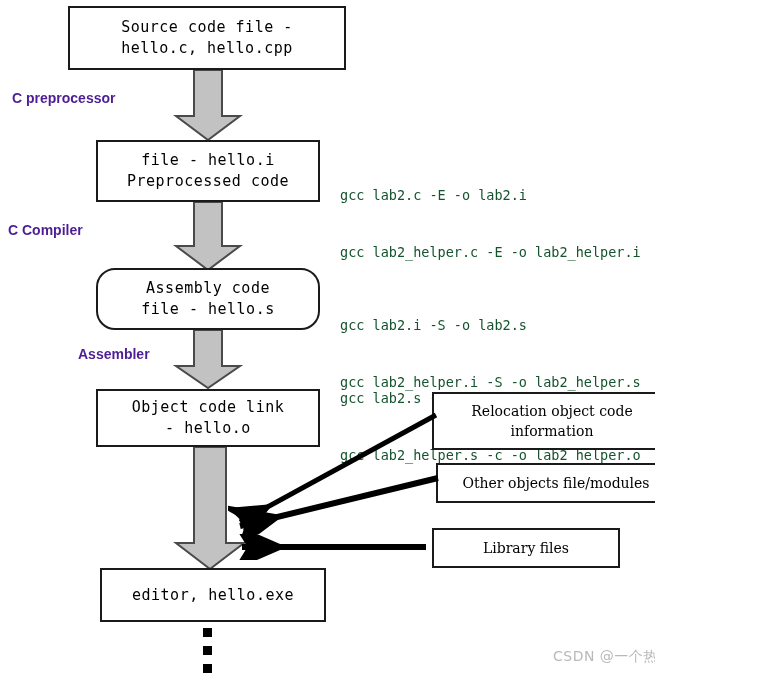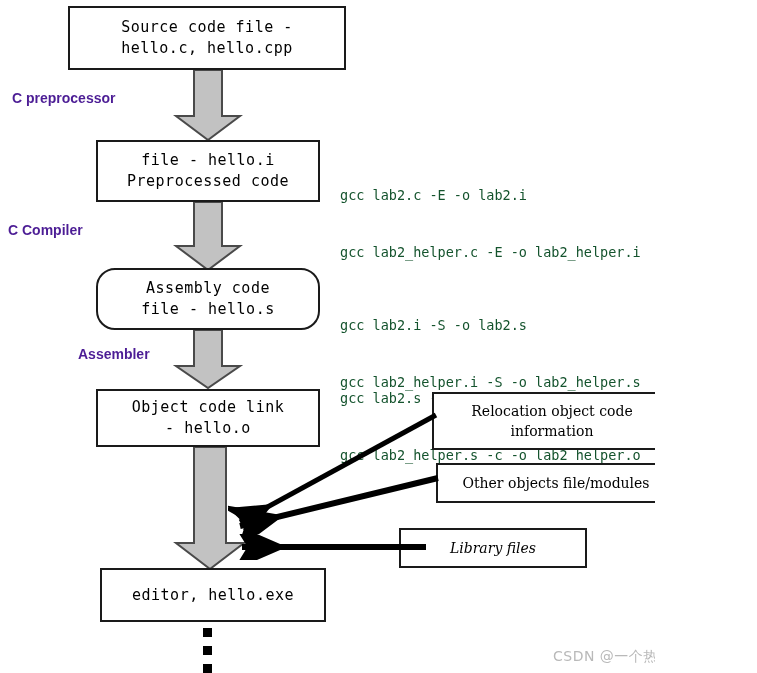--- a/index.html
+++ b/index.html
@@ -182,21 +182,21 @@
 
   <div class="note-box" style="left:432px; top:392px; width:240px; height:58px;">
     <span class="ln">Relocation object code</span>
     <span class="ln">information</span>
   </div>
 
   <div class="note-box" style="left:436px; top:463px; width:240px; height:40px;">
     <span class="ln">Other objects file/modules</span>
   </div>
 
-  <div class="note-box" style="left:399px; top:528px; width:188px; height:40px;font-style:italic;">
+  <div class="note-box" style="left:432px; top:528px; width:188px; height:40px;">
     <span class="ln">Library files</span>
   </div>
 
   <div class="thin-arrow" style="left:228px; top:412px; width:210px; height:118px;">
     <svg width="210" height="118" viewBox="0 0 210 118">
       <defs>
         <marker id="ah1" markerWidth="9" markerHeight="9" refX="7.5" refY="4.5" orient="auto" markerUnits="strokeWidth">
           <polygon points="9,0.6 0,4.5 9,8.4 6.6,4.5" fill="#000000"></polygon>
         </marker>
       </defs>

